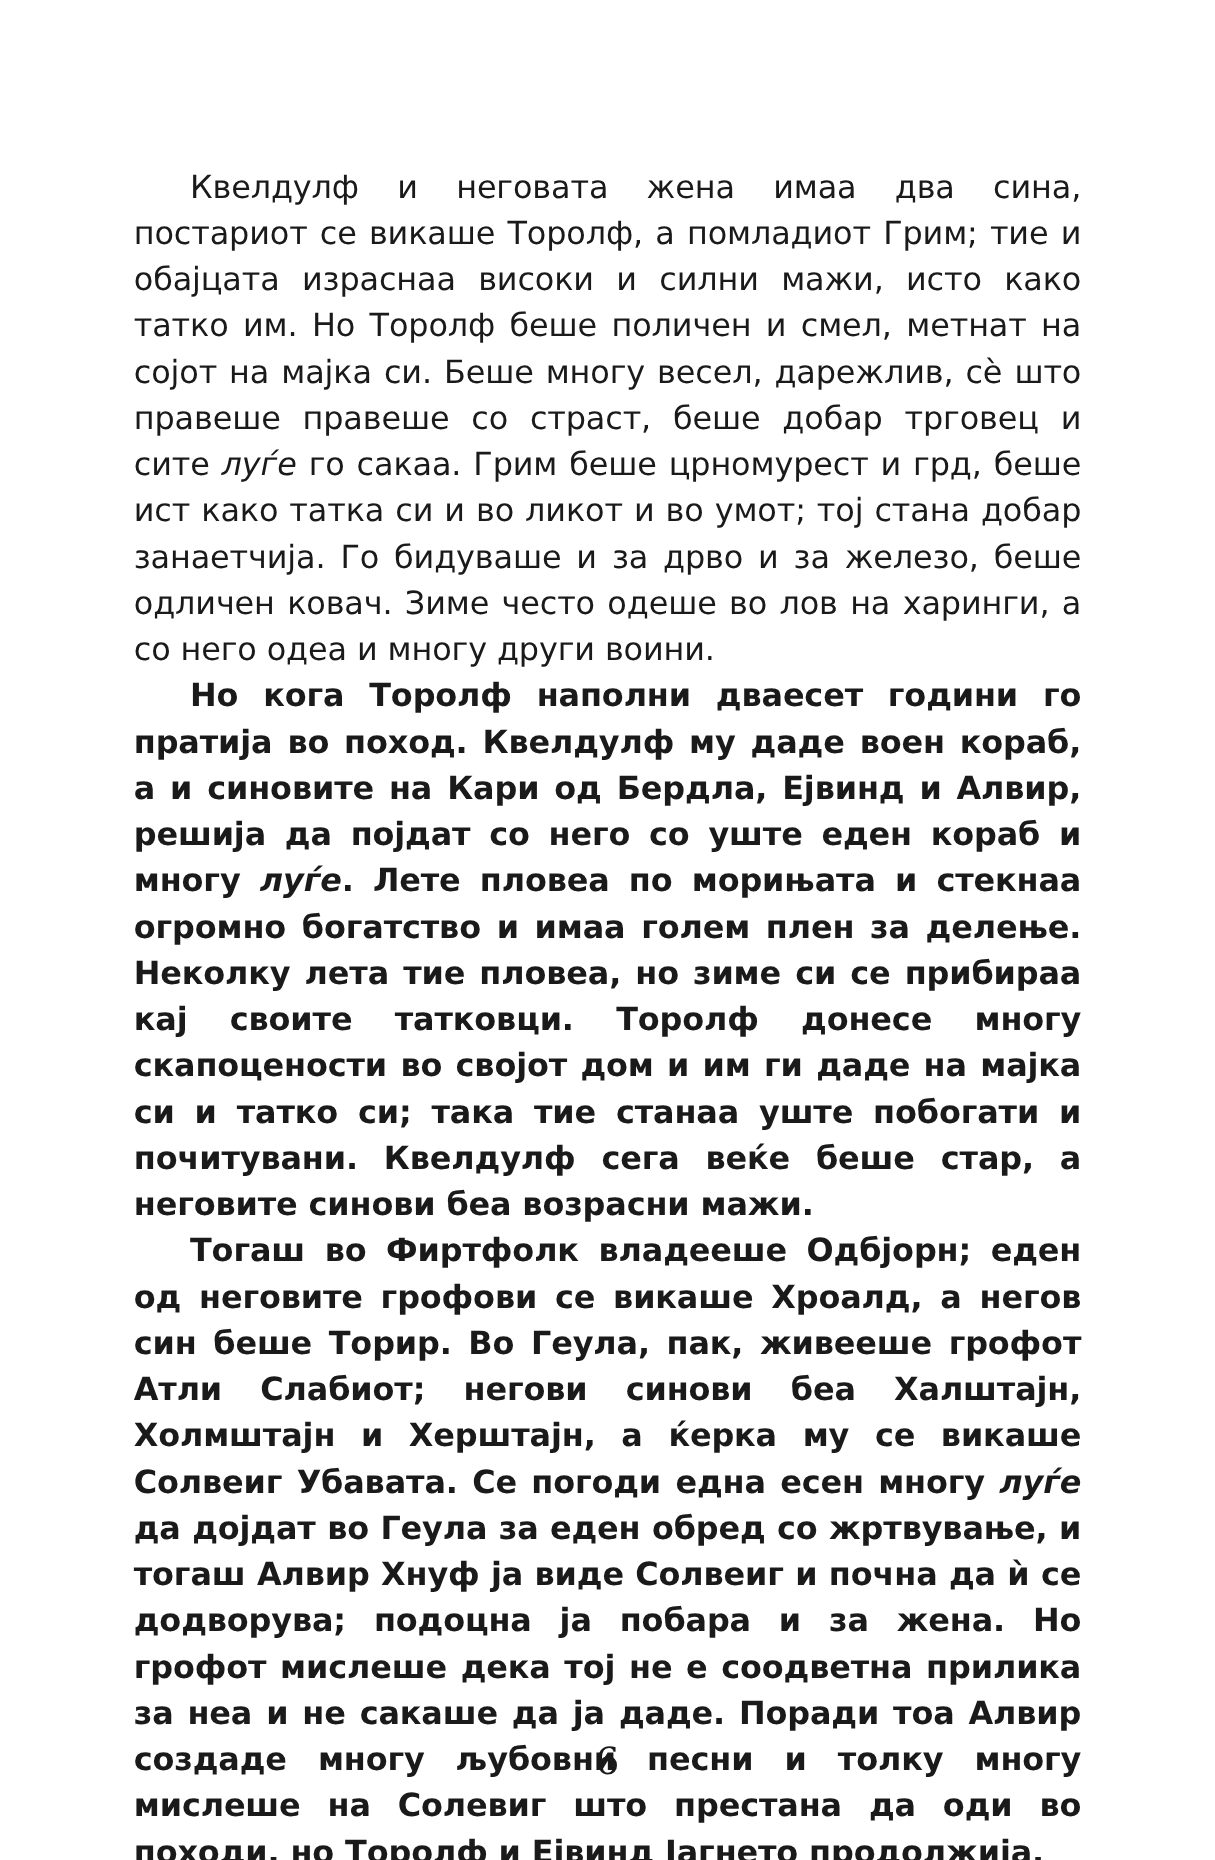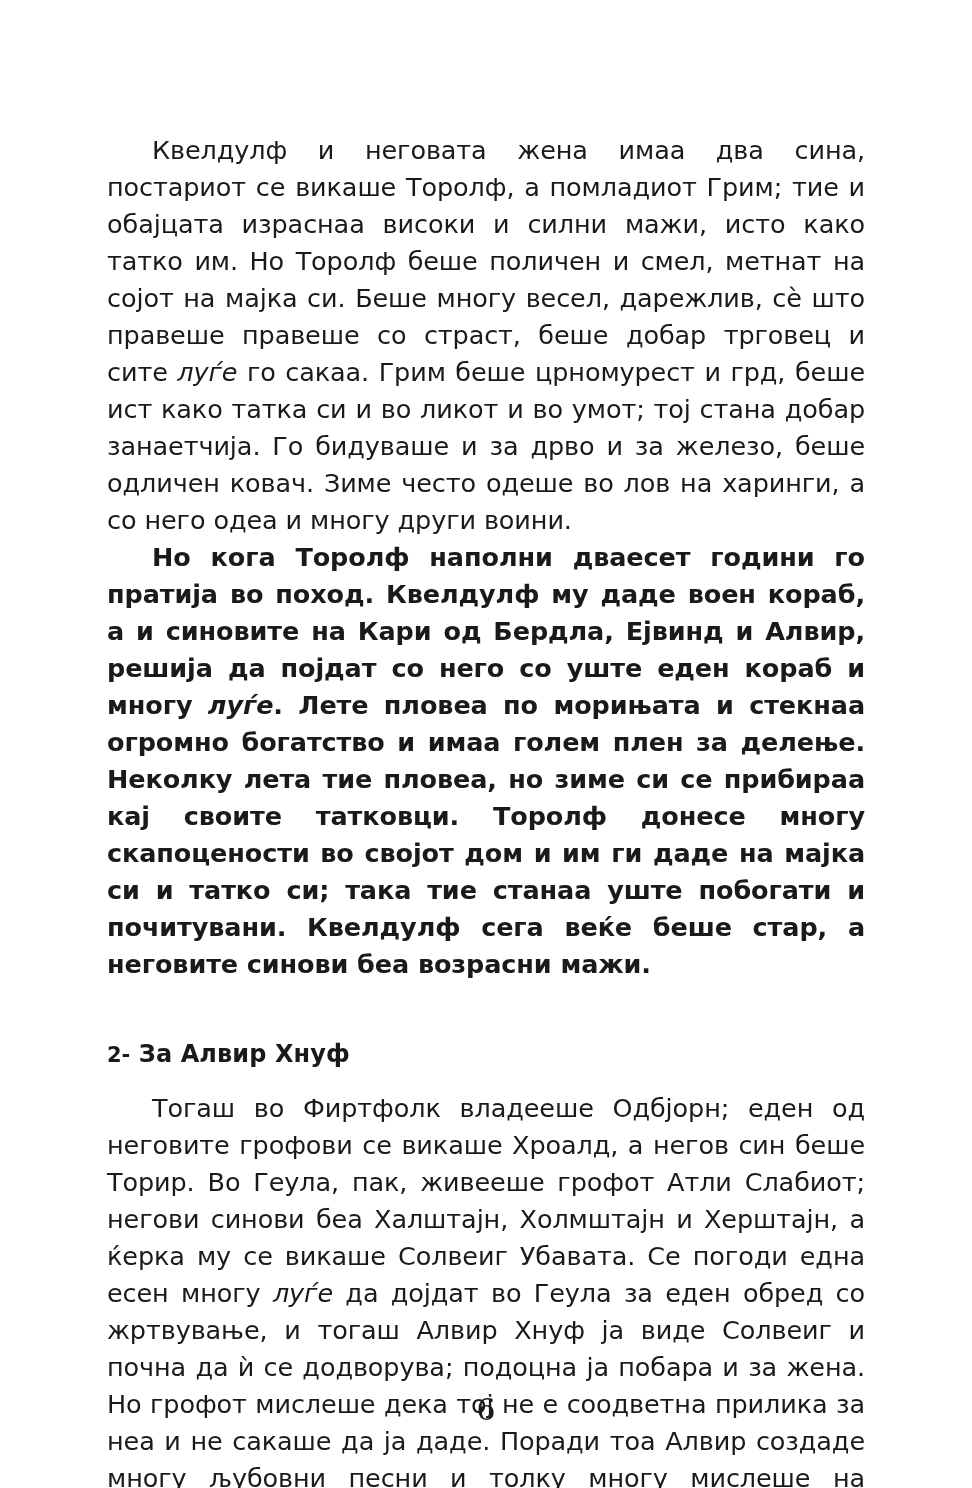--- a/index.html
+++ b/index.html
@@ -86,21 +86,20 @@
 <body>
 
 <div class="page">
 
   <div class="text-block">
 
     <p class="body-par"><span>Квелдулф и неговата жена имаа два сина, постариот се викаше Торолф, а помладиот Грим; тие и обајцата израснаа високи и силни мажи, исто како татко им. Но Торолф беше по­личен и смел, метнат на сојот на мајка си. Беше многу весел, дарежлив, сѐ што правеше правеше со страст, беше добар трговец и сите </span><span class="ital">луѓе</span><span> го сакаа. Грим беше црномурест и грд, беше ист како татка си и во ликот и во умот; тој стана добар занаетчија. Го бидуваше и за дрво и за железо, беше одличен ковач. Зиме често одеше во лов на харинги, а со него одеа и многу други воини.</span></p>
 
     <p class="body-par"><span>Но кога Торолф наполни дваесет години го пратија во поход. Квелдулф му даде воен кораб, а и синовите на Кари од Бердла, Ејвинд и Алвир, решија да појдат со него со уште еден кораб и многу </span><span class="ital">луѓе</span><span>. Лете пловеа по морињата и стекнаа огромно богатство и имаа голем плен за делење. Неколку лета тие пловеа, но зиме си се прибираа кај своите татков­ци. Торолф донесе многу скапоцености во својот дом и им ги даде на мајка си и татко си; така тие станаа уште побогати и почитувани. Квелдулф сега веќе беше стар, а неговите сино­ви беа возрасни мажи.</span></p>
 
-    <p class="section-heading"><span class="heading-num">2-</span> <span>За Алвир Хнуф</span></p>
 
     <p class="body-par"><span>Тогаш во Фиртфолк владееше Одбјорн; еден од негови­те грофови се викаше Хроалд, а негов син беше Торир. Во Геула, пак, живееше грофот Атли Слабиот; негови синови беа Халштајн, Холмштајн и Херштајн, а ќерка му се викаше Солвеиг Убавата. Се погоди една есен многу </span><span class="ital">луѓе</span><span> да дојдат во Геула за еден обред со жртвување, и тогаш Алвир Хнуф ја виде Солвеиг и почна да ѝ се додворува; подоцна ја побара и за жена. Но грофот мислеше дека тој не е соодветна при­лика за неа и не сакаше да ја даде. Поради тоа Алвир созда­де многу љубовни песни и толку многу мислеше на Солевиг што престана да оди во походи, но Торолф и Ејвинд Јагнето продолжија.</span></p>
 
   </div>
 
   <div class="folio">6</div>
 
 </div>
 
 </body></html>

